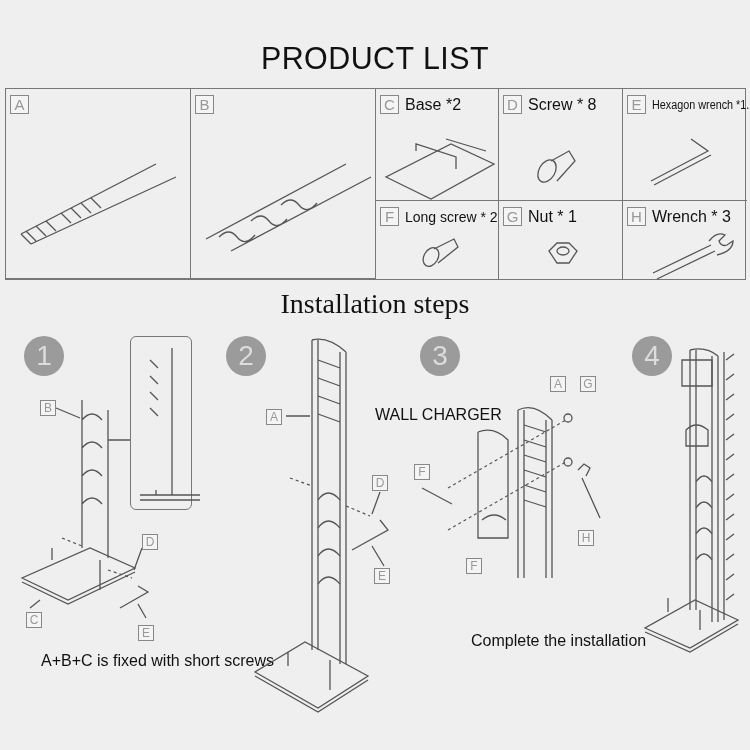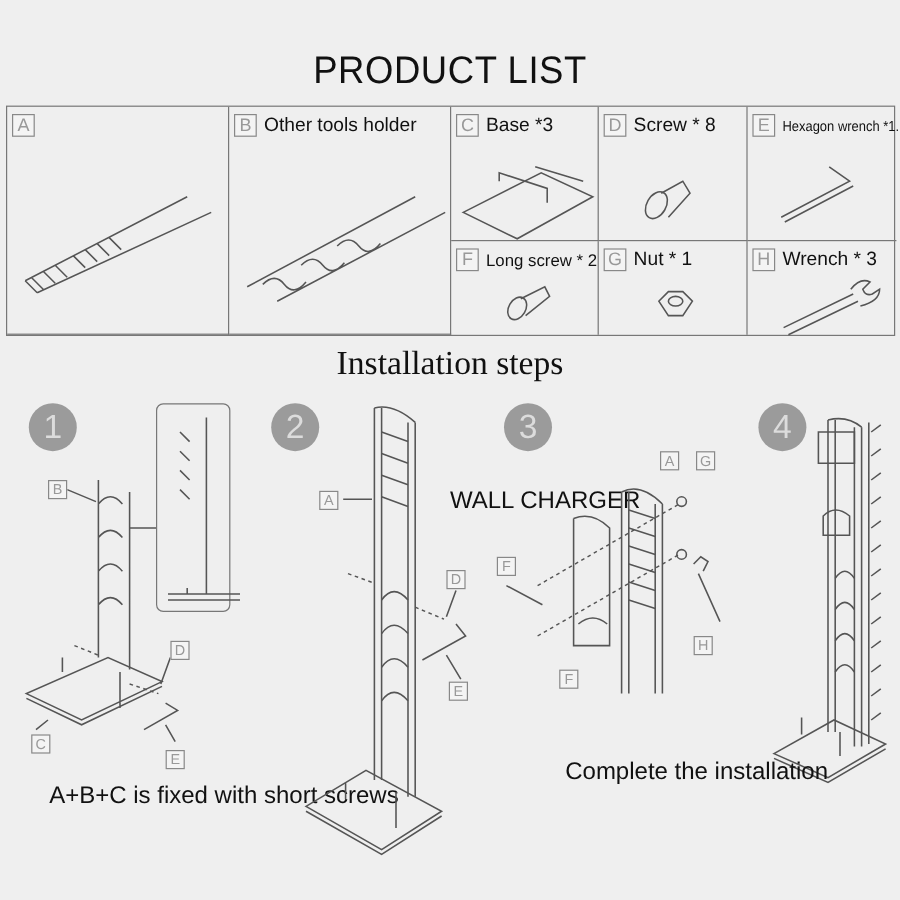--- a/index.html
+++ b/index.html
@@ -12,21 +12,21 @@
   .lbl{position:absolute;top:6px;left:4px;display:flex;align-items:center;white-space:nowrap;}
   .letter{display:inline-block;width:17px;height:17px;border:1px solid #888;color:#999;font-size:15px;line-height:17px;text-align:center;margin-right:6px;background:#f4f4f4;}
   .name{font-size:16px;}
   .name.small{font-size:12px;transform:scaleX(0.9);transform-origin:left;}
   .name.mid{font-size:14px;}
   svg{position:absolute;overflow:visible;}
   .ln{fill:none;stroke:#555;stroke-width:1.3;}
   .lnd{fill:none;stroke:#555;stroke-width:1.2;stroke-dasharray:3 3;}
   .step{position:absolute;width:40px;height:40px;border-radius:50%;background:#9b9b9b;color:#dcdcdc;font-size:28px;line-height:40px;text-align:center;}
   .tag{position:absolute;width:14px;height:14px;border:1px solid #888;color:#999;font-size:12px;line-height:14px;text-align:center;background:#f4f4f4;}
-  .cap{position:absolute;font-size:20px;white-space:nowrap;padding-left:27px;}
+  .cap{position:absolute;font-size:16px;white-space:nowrap;padding-left:27px;}
   .inset{position:absolute;left:130px;top:336px;width:60px;height:172px;border:1.3px solid #777;border-radius:6px;}
 </style>
 </head>
 <body>
 
 <div class="title" id="pl-title">PRODUCT LIST</div>
 
 <div class="grid">
 
   <div class="cell" style="left:0;top:0;width:185px;height:190px;">
@@ -34,31 +34,30 @@
         <span class="letter">A</span>
       </div>
     <svg width="185" height="190">
       <path class="ln" d="M15 145 L150 75 M25 155 L170 88 M15 145 L25 155 M20 142 L30 152 M30 137 L40 147 M40 132 L50 142 M55 124 L65 134 M65 119 L75 129 M75 114 L85 124 M85 109 L95 119"></path>
     </svg>
   </div>
 
   <div class="cell" style="left:185px;top:0;width:185px;height:190px;">
     <div class="lbl">
         <span class="letter">B</span>
-        <span class="name">Other tools holder</span>
       </div>
     <svg width="185" height="190">
       <path class="ln" d="M15 150 L155 75 M40 162 L180 88 M28 148 q10 -10 18 0 q8 10 18 -2 M60 132 q10 -10 18 0 q8 10 18 -2 M90 116 q10 -10 18 0 q8 10 18 -2"></path>
     </svg>
   </div>
 
   <div class="cell" style="left:370px;top:0;width:123px;height:112px;">
     <div class="lbl">
         <span class="letter">C</span>
-        <span class="name">Base *3</span>
+        <span class="name">Base *2</span>
       </div>
     <svg width="123" height="112">
       <path class="ln" d="M10 88 L55 110 L118 75 L75 55 Z M40 62 L40 55 L80 68 L80 80 M70 50 L110 62"></path>
     </svg>
   </div>
 
   <div class="cell" style="left:493px;top:0;width:124px;height:112px;">
     <div class="lbl">
         <span class="letter">D</span>
         <span class="name">Screw * 8</span>

